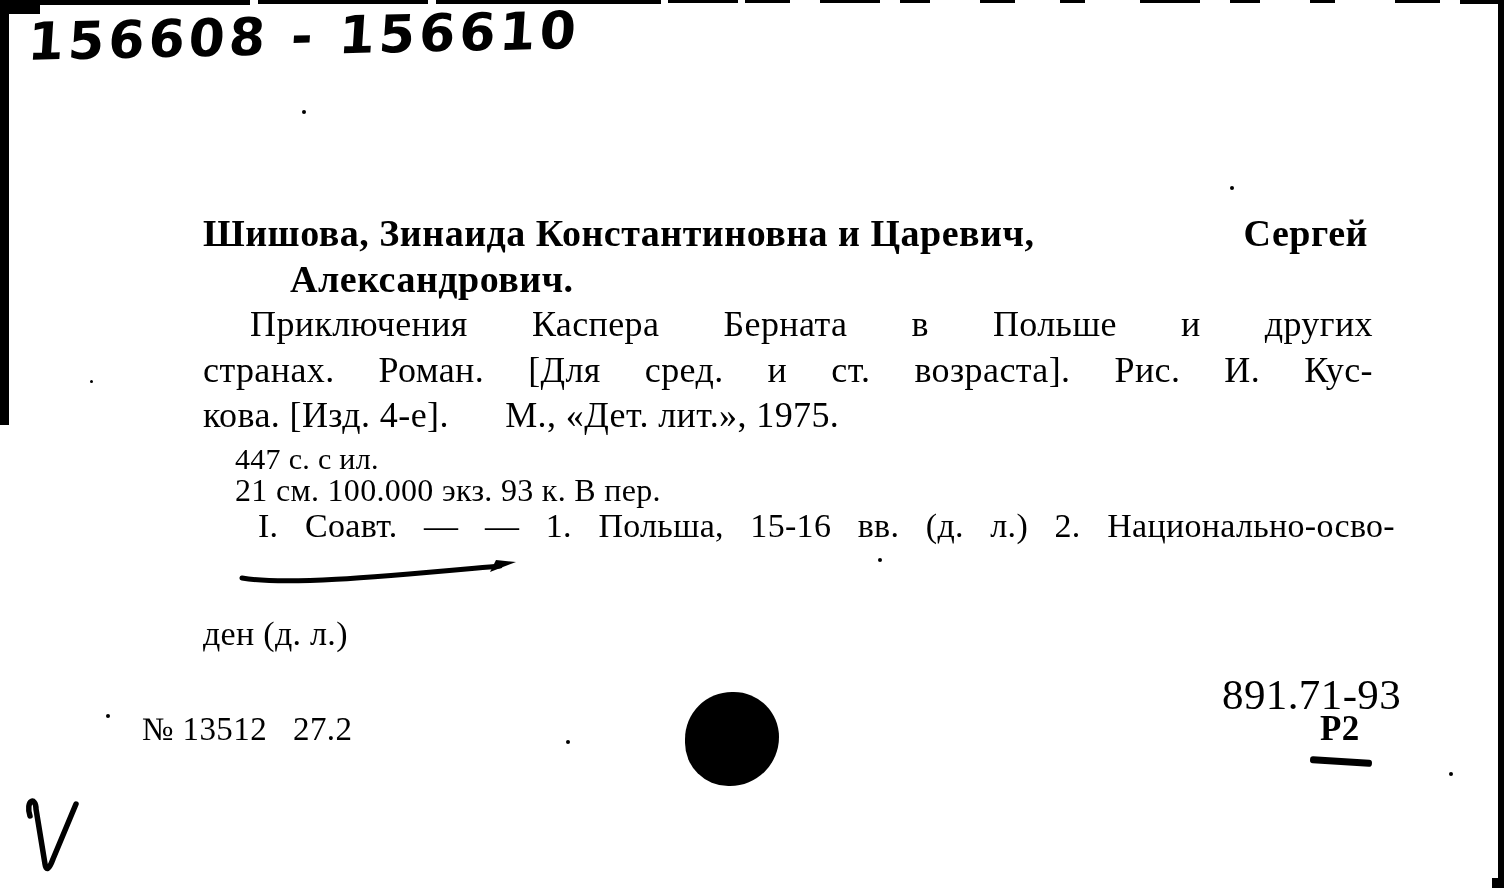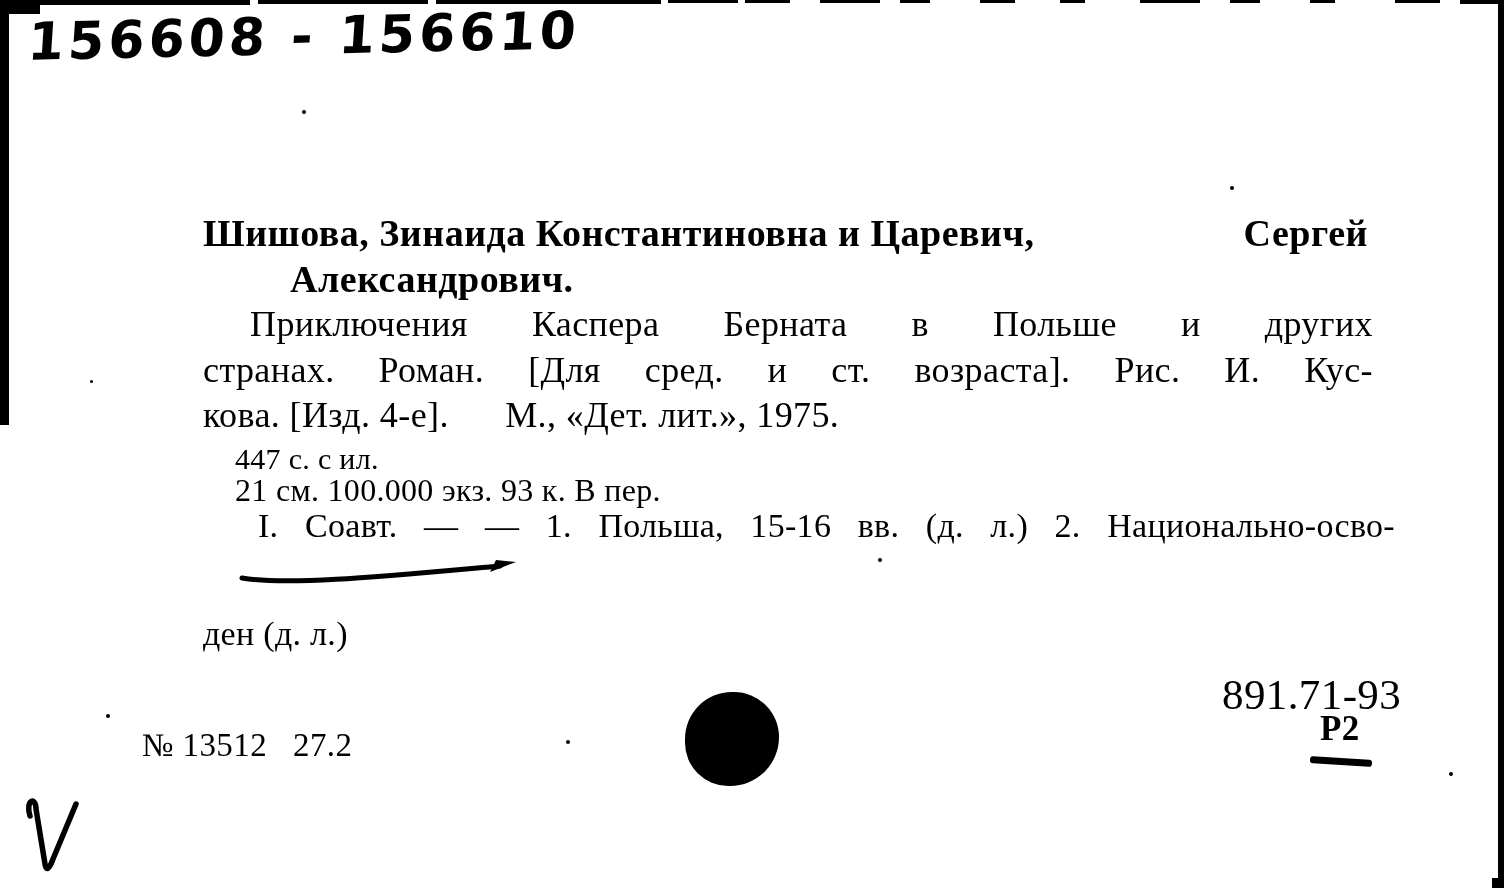--- a/index.html
+++ b/index.html
@@ -97,21 +97,21 @@
 
   <svg style="left:238px;top:560px;" width="300" height="28" viewBox="0 0 300 28">
     <path d="M4 18 C 50 26, 150 16, 262 6" stroke="#000" stroke-width="5" fill="none" stroke-linecap="round"></path>
     <polygon points="252,12 278,2 258,0" fill="#000"></polygon>
   </svg>
 
   <div class="t class-line" style="left:1222px;top:672px;">891.71-93</div>
   <div class="t class-line bold" style="left:1320px;top:710px;font-size:35px;">Р2</div>
   <div class="p2-underline"></div>
 
-  <div class="t reg-line pre" style="left:142px;top:728px;text-align:right;">№ 13512   27.2</div>
+  <div class="t reg-line pre" style="left:142px;top:712px;text-align:right;">№ 13512   27.2</div>
 
   <div class="punch-hole"></div>
 
   <svg style="left:18px;top:792px;" width="64" height="90" viewBox="0 0 64 90">
     <path d="M12 24 C 7 8, 18 4, 18 17 L 27 72 C 28 79, 31 78, 35 67 L 58 12" stroke="#000" stroke-width="5.5" fill="none" stroke-linecap="round" stroke-linejoin="round"></path>
   </svg>
 
 </div>
 
 </body></html>

